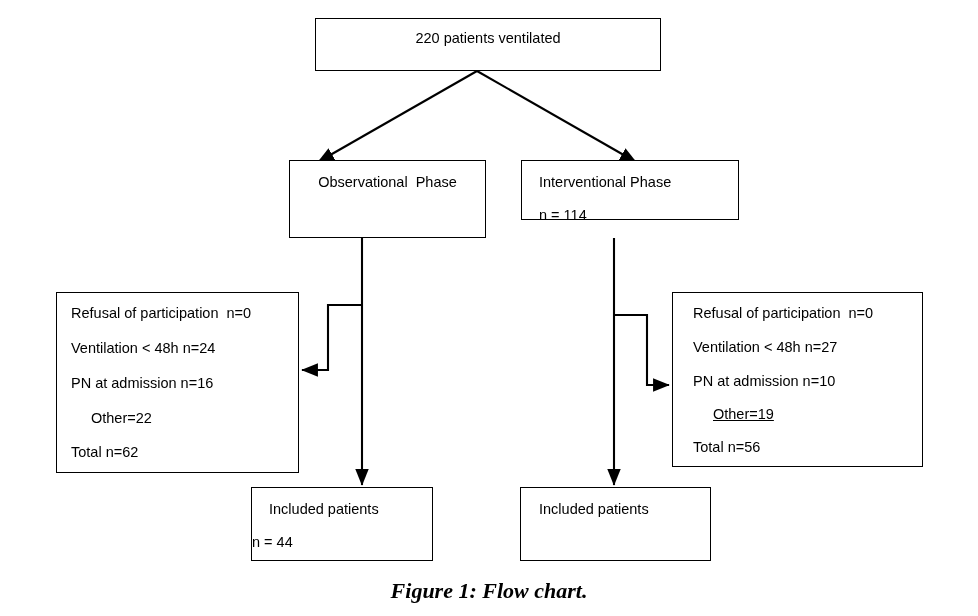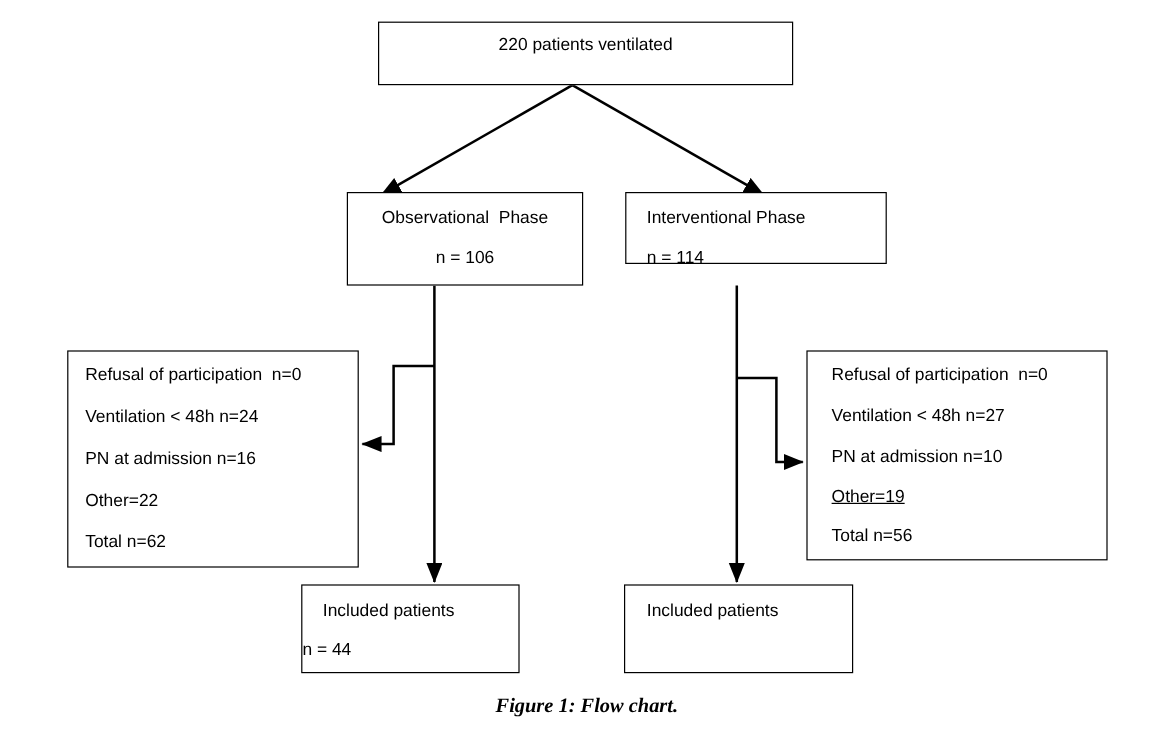--- a/index.html
+++ b/index.html
@@ -92,21 +92,21 @@
     top: 292px;
     width: 251px;
     height: 175px;
   }
   .excl .line {
     left: 14px;
   }
   .excl .r0 { top: 13px; text-align: center; }
   .excl .r1 { top: 48px; }
   .excl .r2 { top: 83px; }
-  .excl .r3 { top: 118px; }
+  .excl .r3 { top: 118px; margin-left: 20px; }
   .excl .r4 { top: 152px; }
   #box-exclusions-interventional .line { left: 20px; }
   #box-exclusions-interventional .r0 { top: 13px; }
   #box-exclusions-interventional .r1 { top: 47px; }
   #box-exclusions-interventional .r2 { top: 81px; }
   #box-exclusions-interventional .r3 { top: 114px; text-decoration: underline; }
   #box-exclusions-interventional .r4 { top: 147px; }
   
   #box-included-observational {
     left: 251px;
@@ -138,21 +138,21 @@
     top: 47px;
     text-align: center;
   }
   #caption {
     position: absolute;
     left: 0;
     right: 0;
     top: 578px;
     text-align: center;
     font-family: "Liberation Serif", serif;
-    font-size: 17px;
+    font-size: 22px;
     font-weight: bold;
     font-style: italic;
     color: #000000;
   }
   svg.connectors {
     position: absolute;
     left: 0;
     top: 0;
     width: 978px;
     height: 616px;
@@ -182,21 +182,20 @@
 
     <path d="M614,315 L647,315 L647,385 L669,385" stroke="#000000" stroke-width="2.1" fill="none" marker-end="url(#arrow)"></path>
   </svg>
 
   <div class="node" id="box-total">
     <span class="line l1">220 patients ventilated</span>
   </div>
 
   <div class="node" id="box-phase-observational">
     <span class="line l1">Observational  Phase</span>
-    <span class="line l2">n = 106</span>
   </div>
 
   <div class="node" id="box-phase-interventional">
     <span class="line l1">Interventional Phase</span>
     <span class="line l2">n = 114</span>
   </div>
 
   <div class="node excl" id="box-exclusions-observational">
     <span class="line r0">Refusal of participation  n=0</span>
     <span class="line r1">Ventilation &lt; 48h n=24</span>

